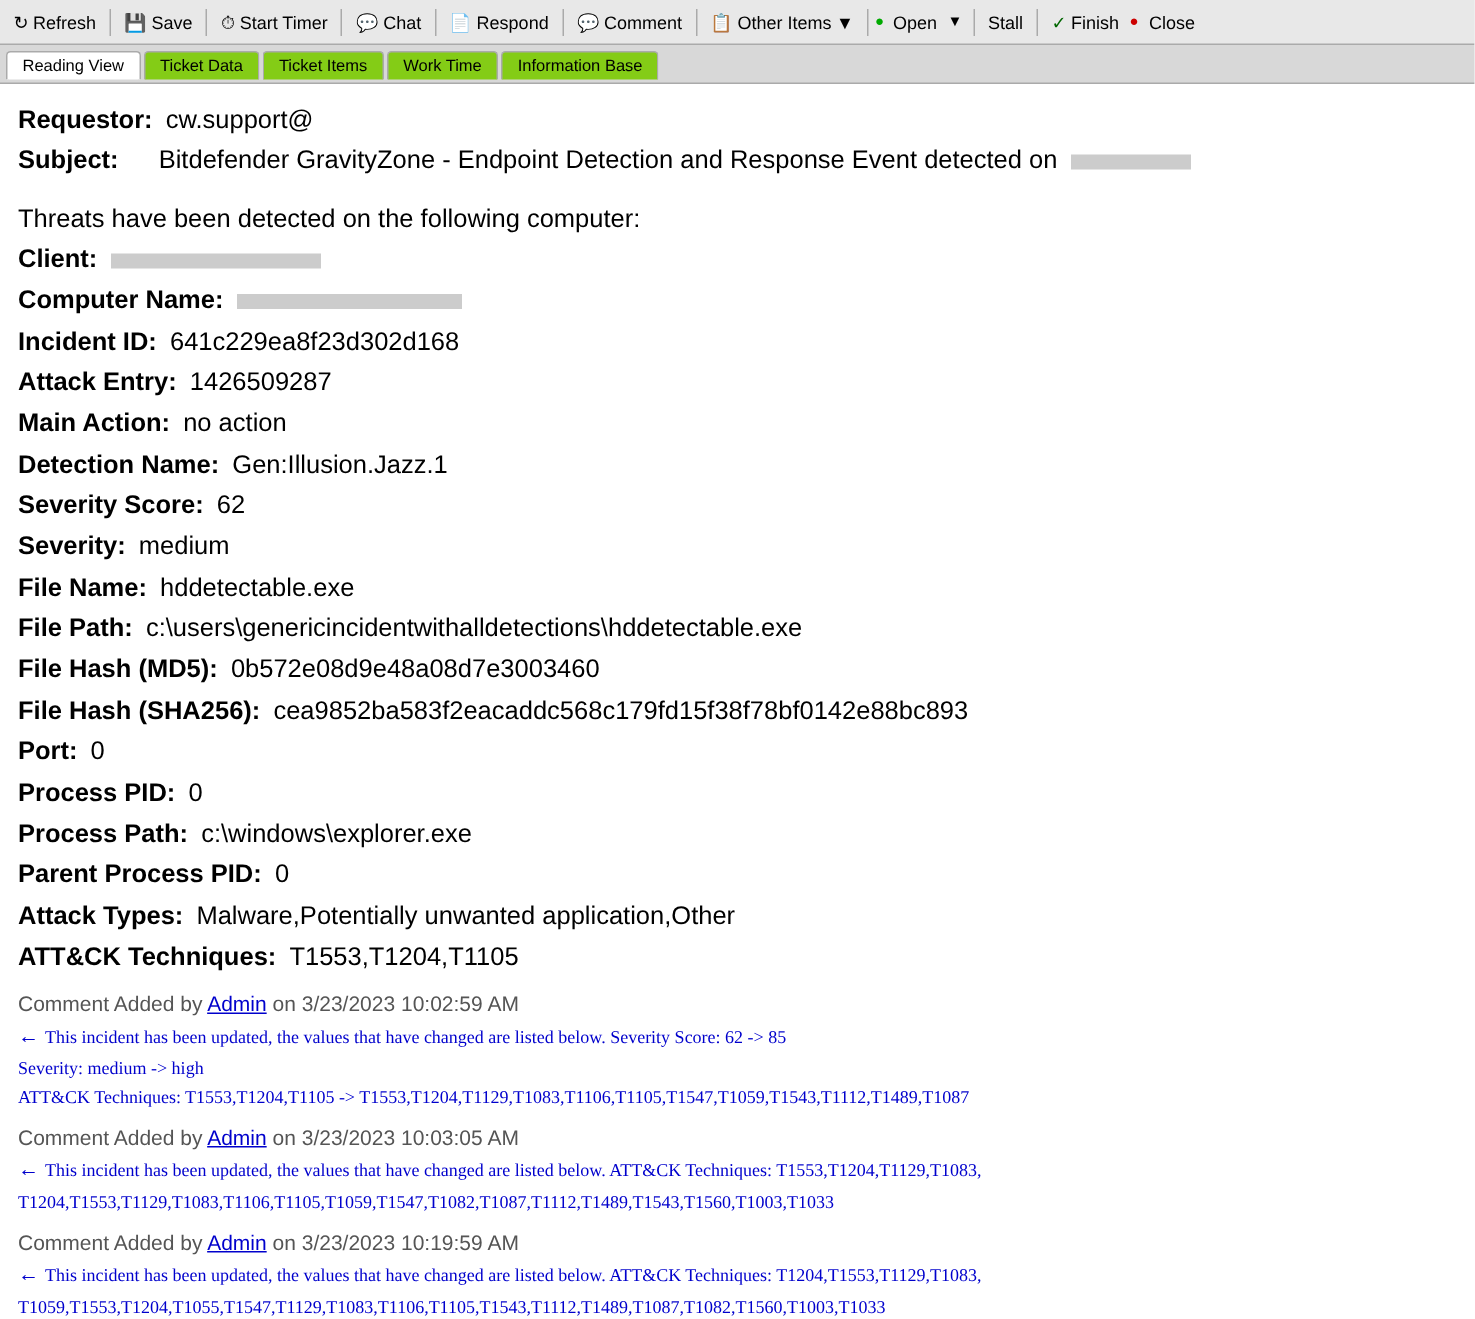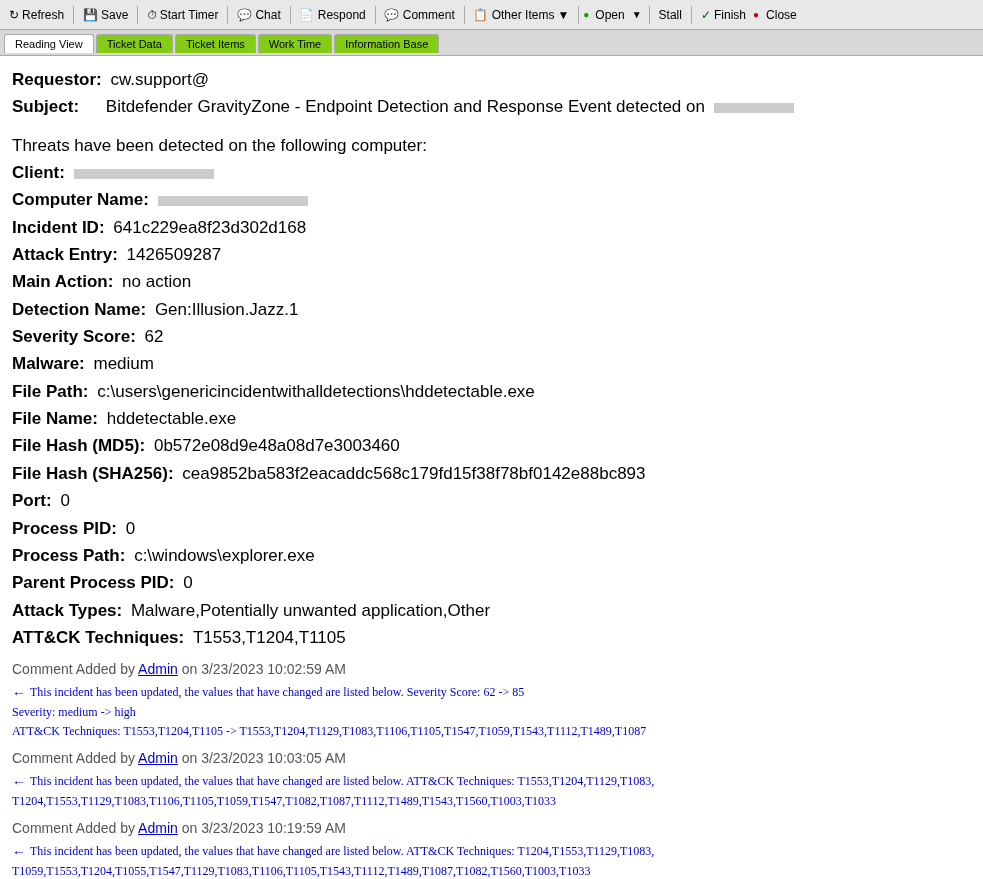--- a/index.html
+++ b/index.html
@@ -249,32 +249,32 @@
     <span class="field-label">Detection Name:</span>
     <span style="margin-left:4px;">Gen:Illusion.Jazz.1</span>
   </div>
 
   <div class="field-line">
     <span class="field-label">Severity Score:</span>
     <span style="margin-left:4px;">62</span>
   </div>
 
   <div class="field-line">
-    <span class="field-label">Malware:</span>
+    <span class="field-label">Severity:</span>
     <span style="margin-left:4px;">medium</span>
+  </div>
+
+  <div class="field-line">
+    <span class="field-label">File Name:</span>
+    <span style="margin-left:4px;">hddetectable.exe</span>
   </div>
 
   <div class="field-line">
     <span class="field-label">File Path:</span>
     <span style="margin-left:4px;">c:\users\genericincidentwithalldetections\hddetectable.exe</span>
-  </div>
-
-  <div class="field-line">
-    <span class="field-label">File Name:</span>
-    <span style="margin-left:4px;">hddetectable.exe</span>
   </div>
 
   <div class="field-line">
     <span class="field-label">File Hash (MD5):</span>
     <span style="margin-left:4px;">0b572e08d9e48a08d7e3003460</span>
   </div>
 
   <div class="field-line">
     <span class="field-label">File Hash (SHA256):</span>
     <span style="margin-left:4px;">cea9852ba583f2eacaddc568c179fd15f38f78bf0142e88bc893</span>

